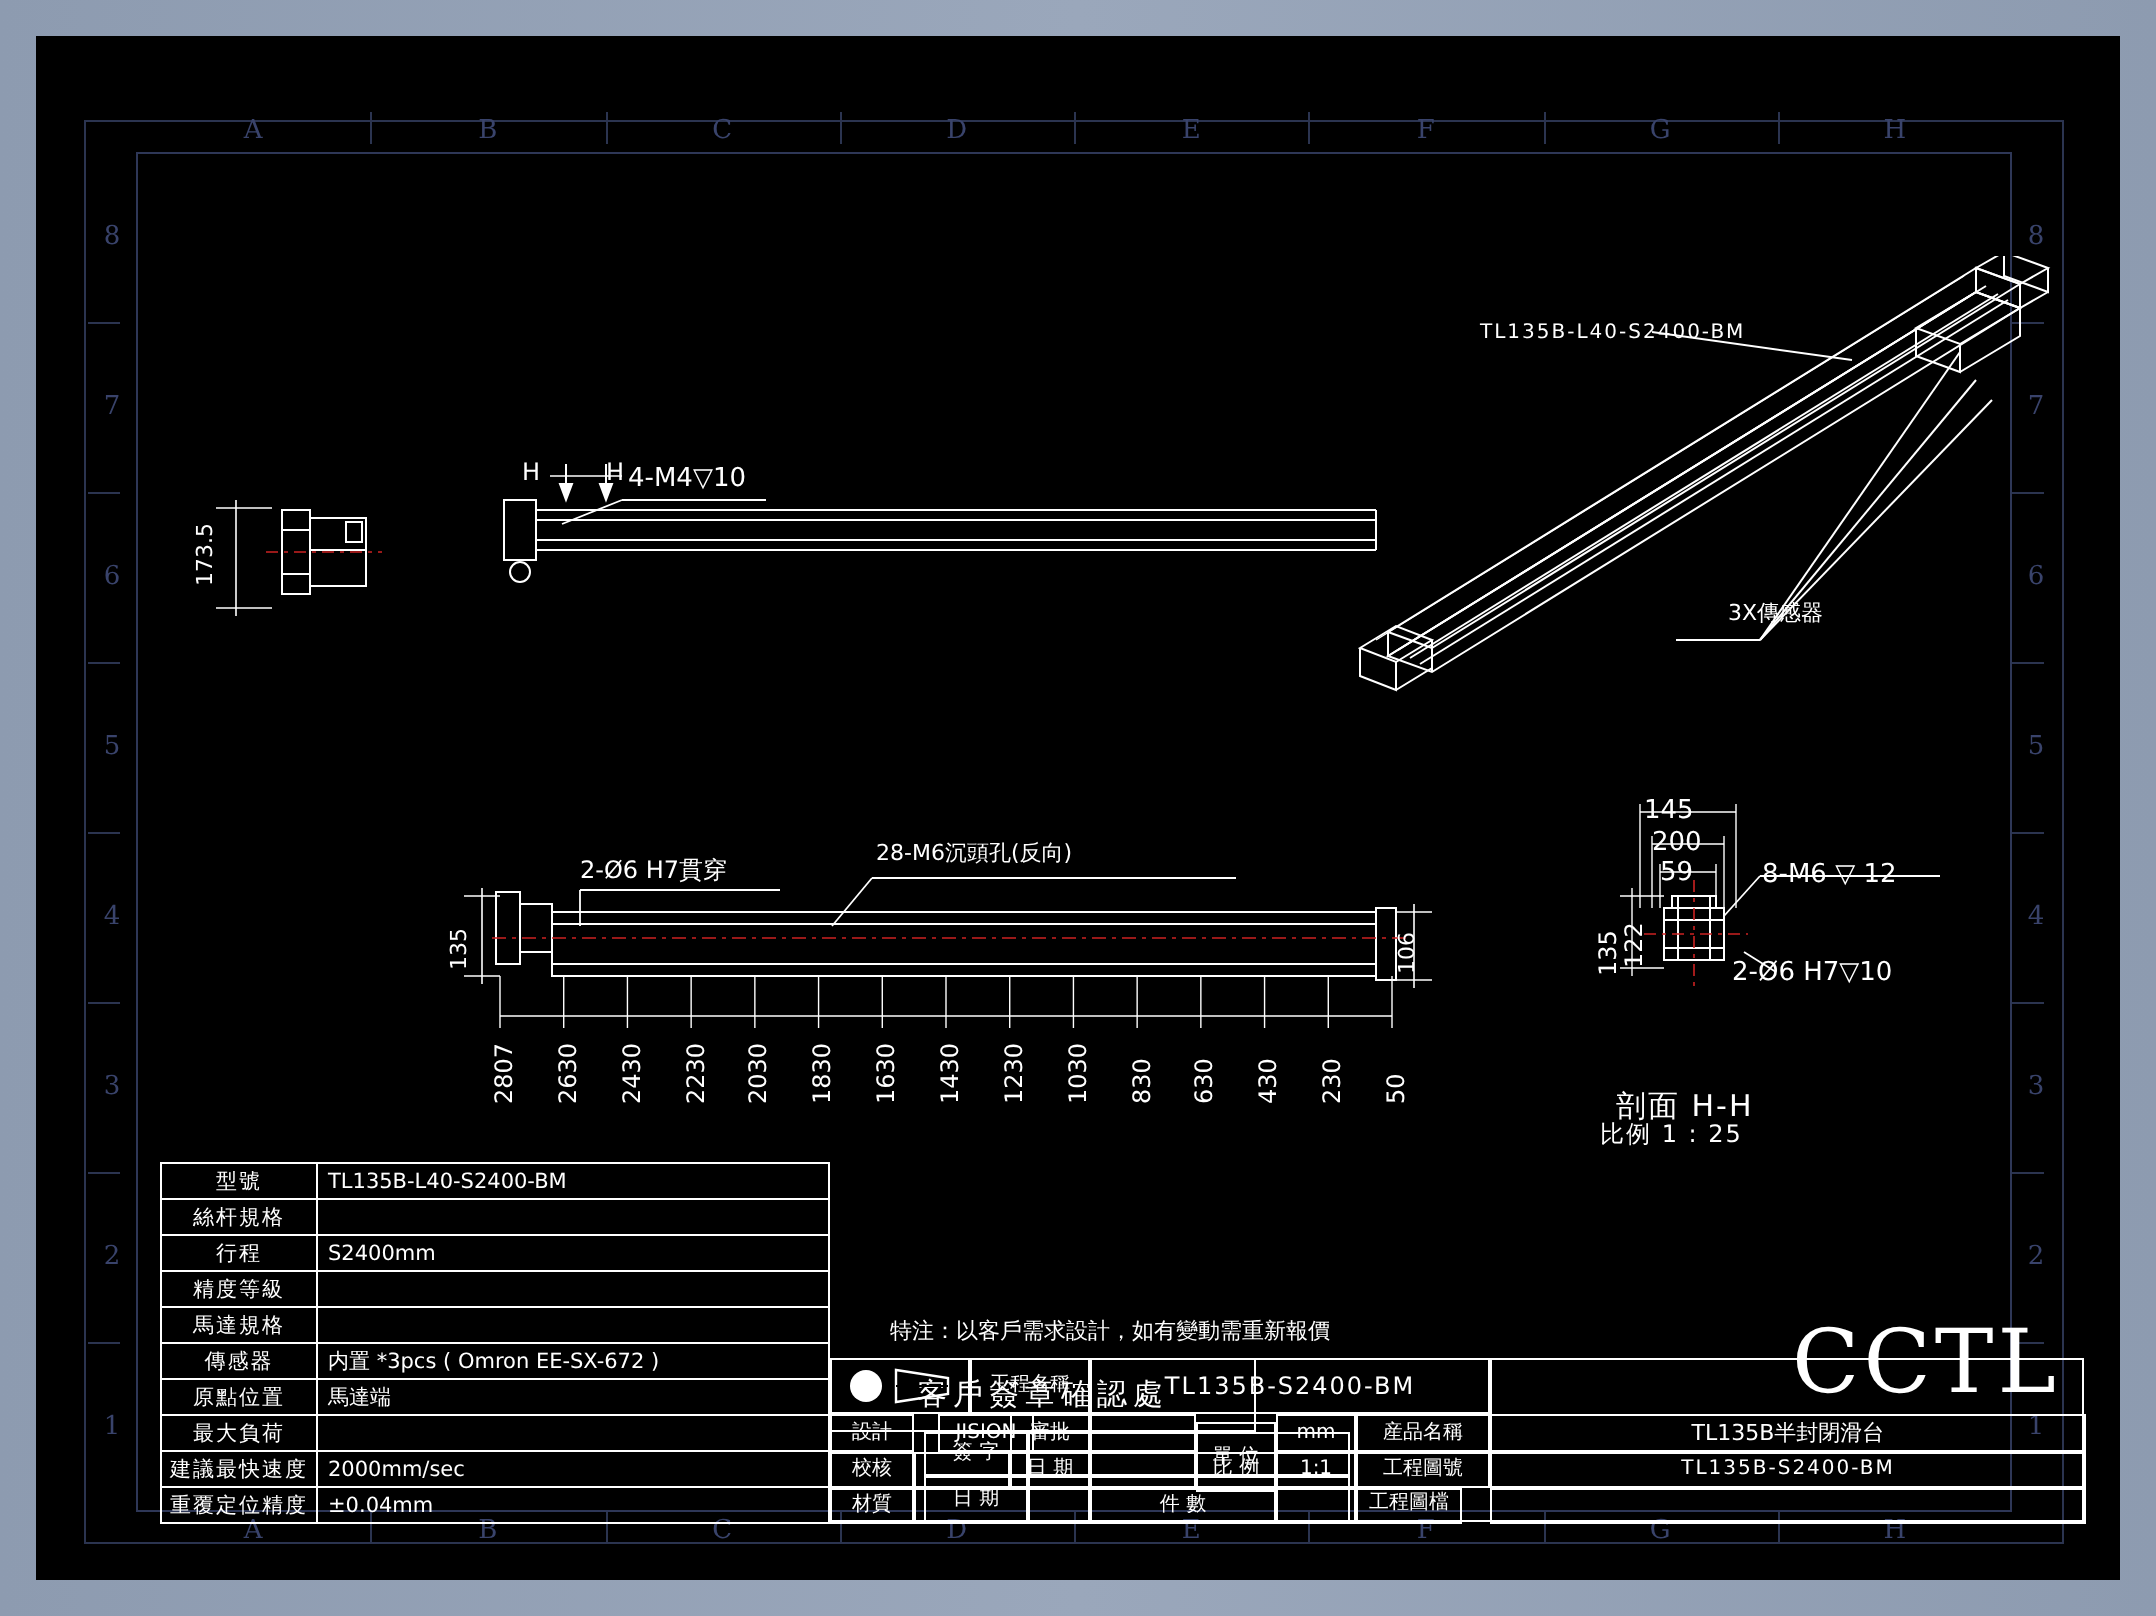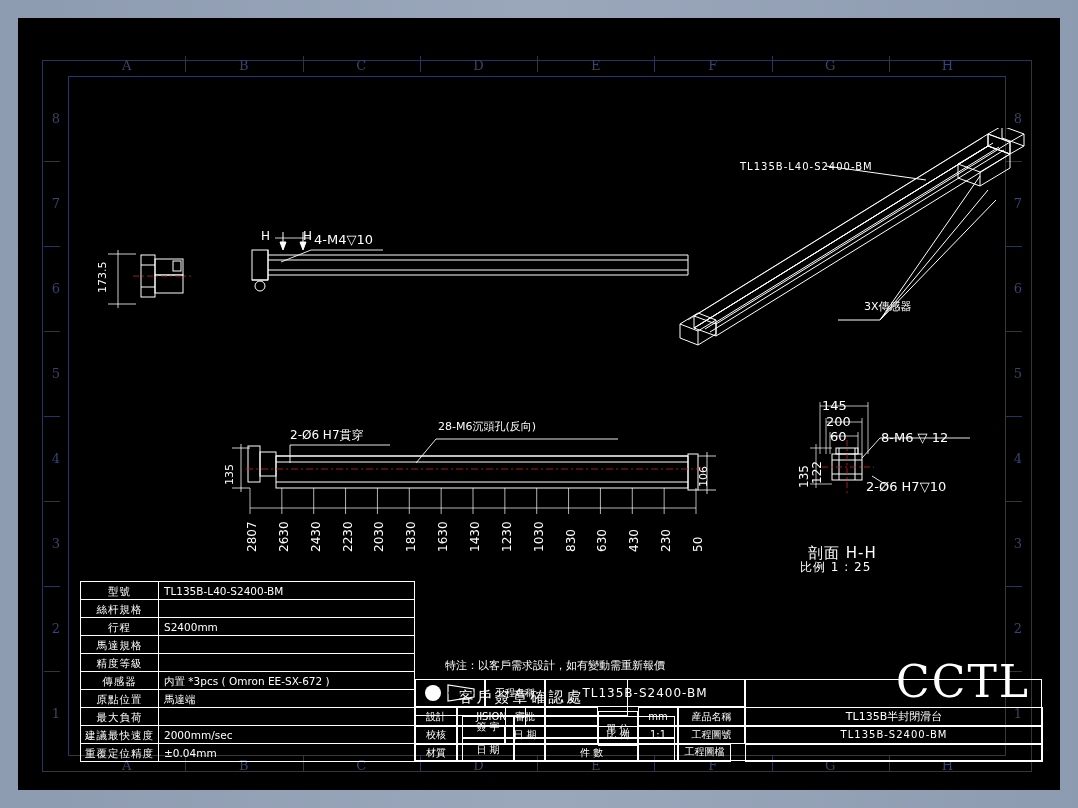--- a/index.html
+++ b/index.html
@@ -414,21 +414,21 @@
           <line x1="52" y1="34" x2="52" y2="56"></line>
 
           <line x1="4" y1="50" x2="26" y2="50"></line>
           <line x1="4" y1="86" x2="26" y2="86"></line>
           <line x1="10" y1="46" x2="10" y2="90"></line>
           <line x1="-2" y1="44" x2="-2" y2="96"></line>
         </g>
       </svg>
       <div class="txt" style="left:804px;top:380px;font-size:13px;">145</div>
       <div class="txt" style="left:808px;top:396px;font-size:13px;">200</div>
-      <div class="txt" style="left:812px;top:411px;font-size:13px;">60</div>
+      <div class="txt" style="left:812px;top:411px;font-size:13px;">59</div>
       <div class="vtxt" style="left:792px;top:466px;font-size:12px;">122</div>
       <div class="vtxt" style="left:779px;top:470px;font-size:12px;">135</div>
       <svg width="130" height="60" style="position:absolute;left:840px;top:410px;">
         <g stroke="#ffffff" stroke-width="0.9" fill="none">
           <line x1="4" y1="30" x2="22" y2="10"></line>
           <line x1="22" y1="10" x2="112" y2="10"></line>
           <line x1="14" y1="48" x2="30" y2="58"></line>
         </g>
       </svg>
       <div class="txt" style="left:863px;top:412px;font-size:13px;">8-M6 ▽ 12</div>
@@ -447,25 +447,25 @@
           </tr>
           <tr>
             <td class="k">絲杆規格</td>
             <td class="v"></td>
           </tr>
           <tr>
             <td class="k">行程</td>
             <td class="v">S2400mm</td>
           </tr>
           <tr>
+            <td class="k">精度等級</td>
+            <td class="v"></td>
+          </tr>
+          <tr>
             <td class="k">馬達規格</td>
-            <td class="v"></td>
-          </tr>
-          <tr>
-            <td class="k">精度等級</td>
             <td class="v"></td>
           </tr>
           <tr>
             <td class="k">傳感器</td>
             <td class="v">内置 *3pcs ( Omron EE-SX-672 )</td>
           </tr>
           <tr>
             <td class="k">原點位置</td>
             <td class="v">馬達端</td>
           </tr>
@@ -499,21 +499,21 @@
           <circle cx="11" cy="9" r="8" fill="#fff"></circle>
           <polygon points="26,1 26,17 52,13 52,5" fill="none" stroke="#fff" stroke-width="1.2"></polygon>
           <line x1="26" y1="9" x2="52" y2="9" stroke="#000" stroke-width="1"></line>
         </svg>
       </div>
       <div class="tb-cell" style="left:69px;top:-1px;width:60px;height:28px;">工程名稱</div>
       <div class="tb-cell" style="left:129px;top:-1px;width:200px;height:28px;font-size:12px;letter-spacing:1px;">TL135B-S2400-BM</div>
       <div class="tb-cell tb-noborder" style="left:329px;top:-1px;width:0px;height:82px;border-left:1px solid #fff;"></div>
 
       <div class="tb-cell" style="left:-1px;top:27px;width:42px;height:19px;">設計</div>
-      <div class="tb-cell" style="left:41px;top:27px;width:69px;height:19px;">JISION</div>
+      <div class="tb-cell" style="left:53px;top:27px;width:48px;height:19px;">JISION</div>
       <div class="tb-cell" style="left:89px;top:27px;width:40px;height:19px;">審批</div>
       <div class="tb-cell" style="left:129px;top:27px;width:53px;height:19px;"></div>
       <div class="tb-cell" style="left:182px;top:31px;width:40px;height:35px;">單 位</div>
       <div class="tb-cell" style="left:222px;top:27px;width:40px;height:19px;">mm</div>
       <div class="tb-cell" style="left:262px;top:27px;width:67px;height:19px;">産品名稱</div>
       <div class="tb-cell" style="left:329px;top:27px;width:298px;height:19px;font-size:11px;">TL135B半封閉滑台</div>
 
       <div class="tb-cell" style="left:-1px;top:46px;width:42px;height:18px;">校核</div>
       <div class="tb-cell" style="left:41px;top:46px;width:48px;height:18px;"></div>
       <div class="tb-cell" style="left:89px;top:46px;width:40px;height:18px;">日 期</div>

